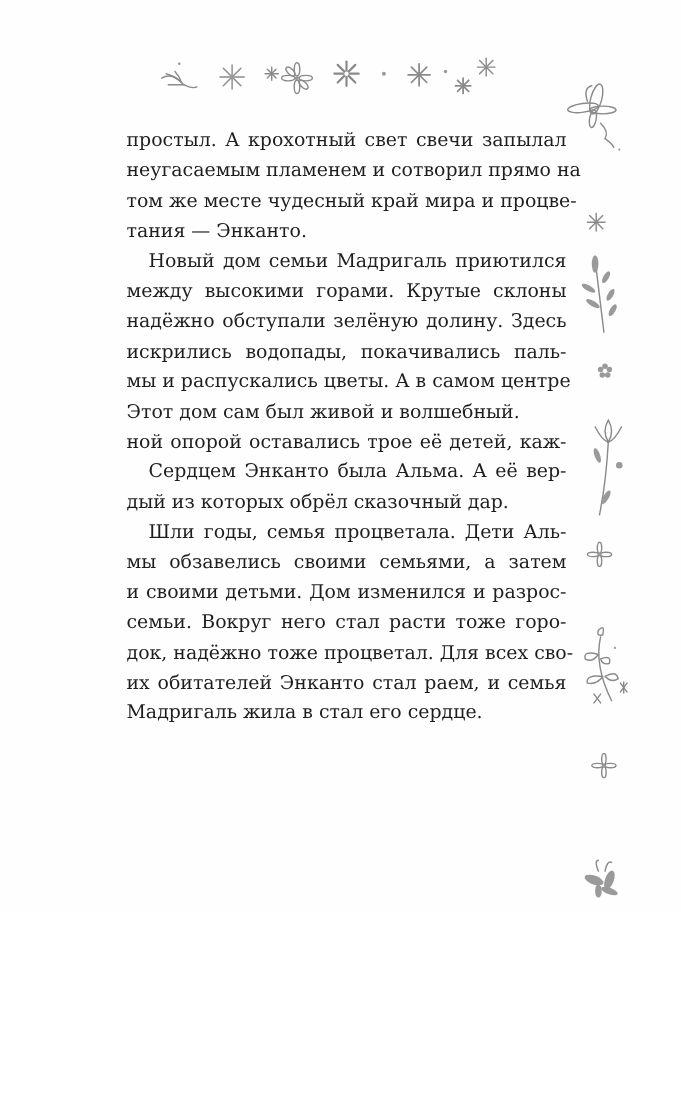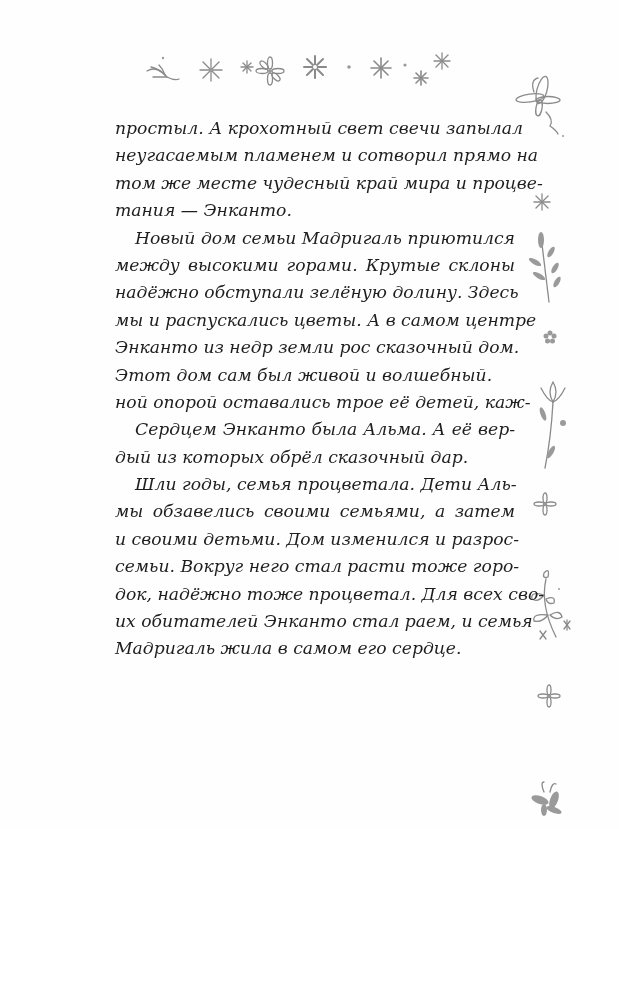--- a/index.html
+++ b/index.html
@@ -1,17 +1,17 @@
 <!DOCTYPE html>
 <html><head>
   <meta charset="utf-8">
   <style>
     html, body { margin: 0; padding: 0; background: #ffffff; }
     body { width: 619px; height: 1001px; position: relative; overflow: hidden; }
-    .page { position: absolute; left: 0; top: 0; width: 619px; height: 828px; background: #fefefe; font-style: italic; }
+    .page { position: absolute; left: 0; top: 0; width: 619px; height: 828px; background: #fefefe; }
     .text-block {
       position: absolute; left: 115px; top: 115px; width: 400px;
       font-family: "DejaVu Serif", serif; font-size: 17.2px; line-height: 27.4px;
       color: #1e1e1e; text-align: justify;
     }
     .line { display: block; white-space: nowrap; text-align: justify; text-align-last: justify; height: 27.4px; }
     .line.last { text-align-last: left; }
     .line.indent { padding-left: 20px; }
     .ornament { position: absolute; }
     .ornament svg { display: block; }
@@ -244,32 +244,32 @@
     <p style="margin:0">
       <span class="line">простыл. А крохотный свет свечи запылал</span>
       <span class="line">неугасаемым пламенем и сотворил прямо на</span>
       <span class="line">том же месте чудесный край мира и процве-</span>
       <span class="line last">тания — Энканто.</span>
     </p>
     <p style="margin:0">
       <span class="line indent">Новый дом семьи Мадригаль приютился</span>
       <span class="line">между высокими горами. Крутые склоны</span>
       <span class="line">надёжно обступали зелёную долину. Здесь</span>
+      <span class="line">искрились водопады, покачивались паль-</span>
       <span class="line">мы и распускались цветы. А в самом центре</span>
-      <span class="line">Энканто из недр земли рос сказочный дом.</span>
       <span class="line last">Этот дом сам был живой и волшебный.</span>
     </p>
     <p style="margin:0">
       <span class="line">ной опорой оставались трое её детей, каж-</span>
       <span class="line indent">Сердцем Энканто была Альма. А её вер-</span>
       <span class="line last">дый из которых обрёл сказочный дар.</span>
     </p>
     <p style="margin:0">
       <span class="line indent">Шли годы, семья процветала. Дети Аль-</span>
       <span class="line">мы обзавелись своими семьями, а затем</span>
       <span class="line">и своими детьми. Дом изменился и разрос-</span>
       <span class="line">семьи. Вокруг него стал расти тоже горо-</span>
       <span class="line">док, надёжно тоже процветал. Для всех сво-</span>
       <span class="line">их обитателей Энканто стал раем, и семья</span>
-      <span class="line last">Мадригаль жила в самом его сердце.</span>
+      <span class="line last">Мадригаль жила в стал его сердце.</span>
     </p>
   </div>
 </div>
 
 </body></html>

